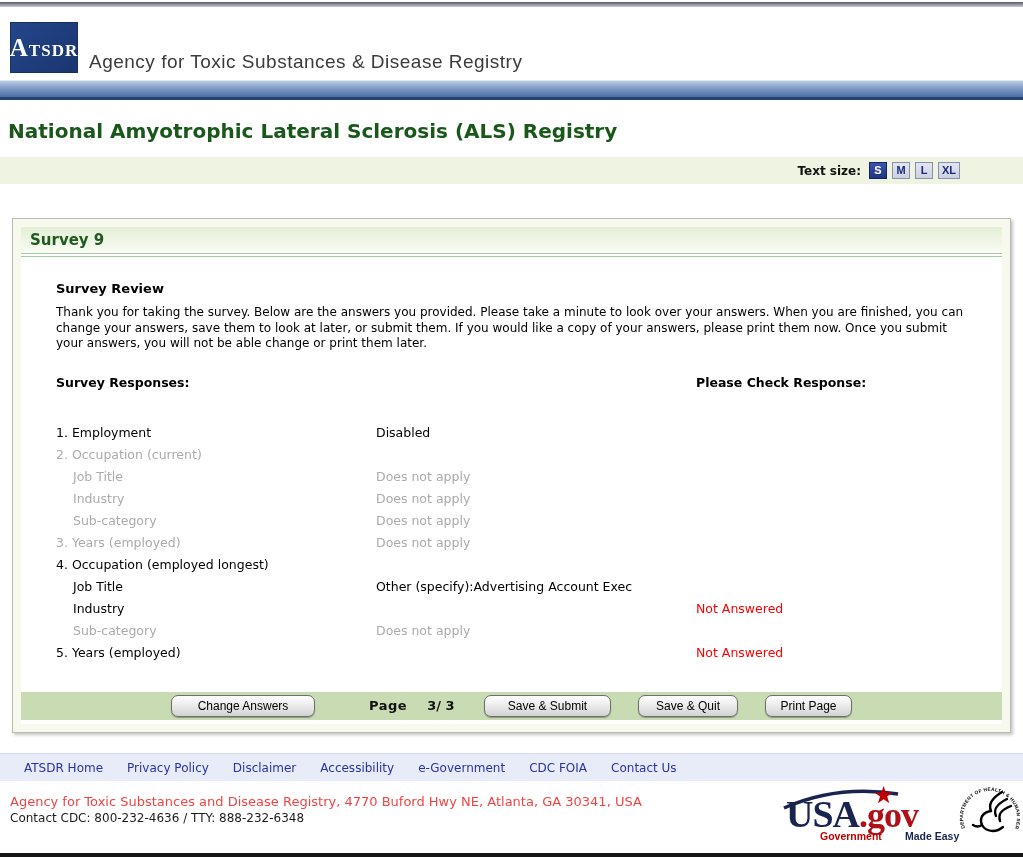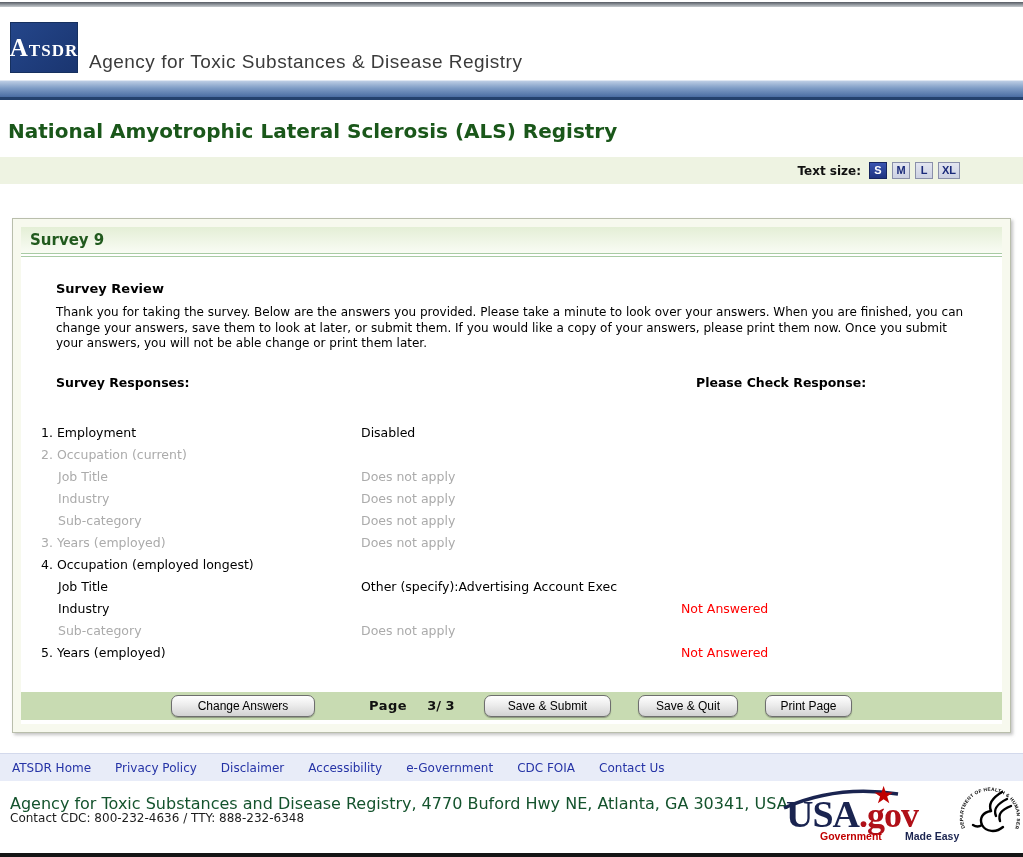--- a/index.html
+++ b/index.html
@@ -52,21 +52,21 @@
   .review-heading { position:absolute; left:35px; top:24px; font-size:13px; font-weight:bold; color:#000; }
   .intro-text { position:absolute; left:35px; top:48px; width:912px; font-size:12px;
                 line-height:15.5px; color:#000; }
 
   .col-head { position:absolute; top:118px; font-size:12.5px; font-weight:bold; color:#000; }
   .col-head.left { left:35px; }
   .col-head.right { left:675px; }
 
   .rows { position:absolute; left:0; right:0; top:164px; }
   .s-row { display:grid; grid-template-columns:320px 320px auto; height:22px;
-           align-items:center; padding-left:20px; font-size:12.5px; }
+           align-items:center; padding-left:35px; font-size:12.5px; }
   .s-row .label.indent { padding-left:17px; }
   .s-row .muted { color:#ababab; }
   .s-row .check { color:#ff0000; }
 
   
   .toolbar { position:absolute; left:0; right:0; top:435px; height:28px; background:#c8dbb2; }
   .btn { position:absolute; top:3px; height:22px; font-size:12px; line-height:18px; color:#000;
          font-family:"Liberation Sans",sans-serif;
          background:linear-gradient(#ffffff,#ececec 45%,#d2d2d2); border:1px solid #6e6e6e;
          border-radius:7px; box-shadow:0 1px 1px rgba(0,0,0,.3); cursor:pointer; }
@@ -74,24 +74,24 @@
   .btn-submit { left:463px; width:127px; }
   .btn-quit   { left:617px; width:100px; }
   .btn-print  { left:744px; width:87px;  }
   .page-ind { position:absolute; left:348px; top:6px; font-size:13px; color:#111; }
   .page-ind .pg-label { font-weight:bold; letter-spacing:0.5px; }
   .page-ind .pg-val { font-weight:bold; margin-left:16px; }
 
   
   .footer-links { position:absolute; top:753px; left:0; width:1023px; height:28px;
                   background:#e8ecf8; border-top:1px solid #d3d9ec;
-                  display:flex; align-items:center; gap:24px; padding-left:12px; }
+                  display:flex; align-items:center; gap:24px; padding-left:24px; }
   .footer-links a { font-size:12px; color:#2533a6; text-decoration:none; cursor:pointer; }
 
-  .addr1 { position:absolute; left:10px; top:794px; font-size:16px; color:#14532d; }
+  .addr1 { position:absolute; left:10px; top:794px; font-size:13px; color:#ef4444; }
   .addr2 { position:absolute; left:10px; top:811px; font-size:12px; color:#1c1c1c; }
 
   
   .usagov { position:absolute; left:780px; top:786px; width:182px; height:62px; cursor:pointer; }
   .usagov .swoosh { position:absolute; left:0; top:0; }
   .usa-line { position:absolute; left:6px; top:6px; font-family:"Liberation Serif",serif;
               font-weight:bold; white-space:nowrap; }
   .usa-line .usa { font-size:38px; color:#1a2450; letter-spacing:-1px; }
   .usa-line .gov { font-size:36px; color:#b01018; letter-spacing:-1px; }
   .usa-tag { position:absolute; top:44px; font-size:10.5px; font-weight:bold;

